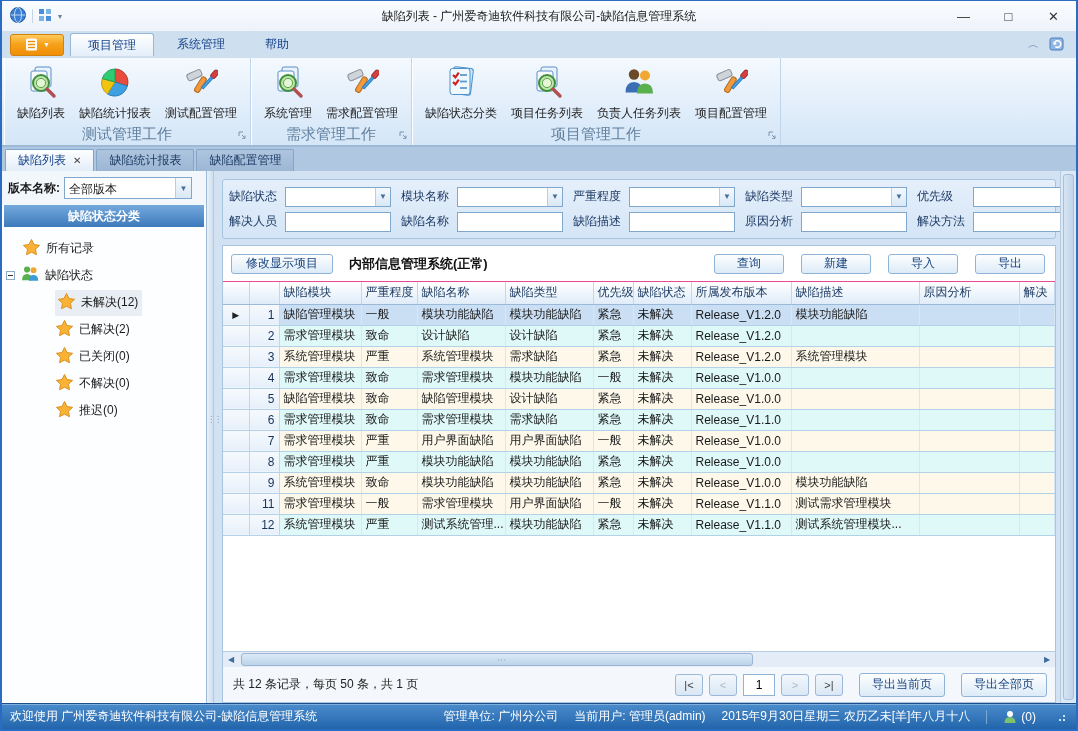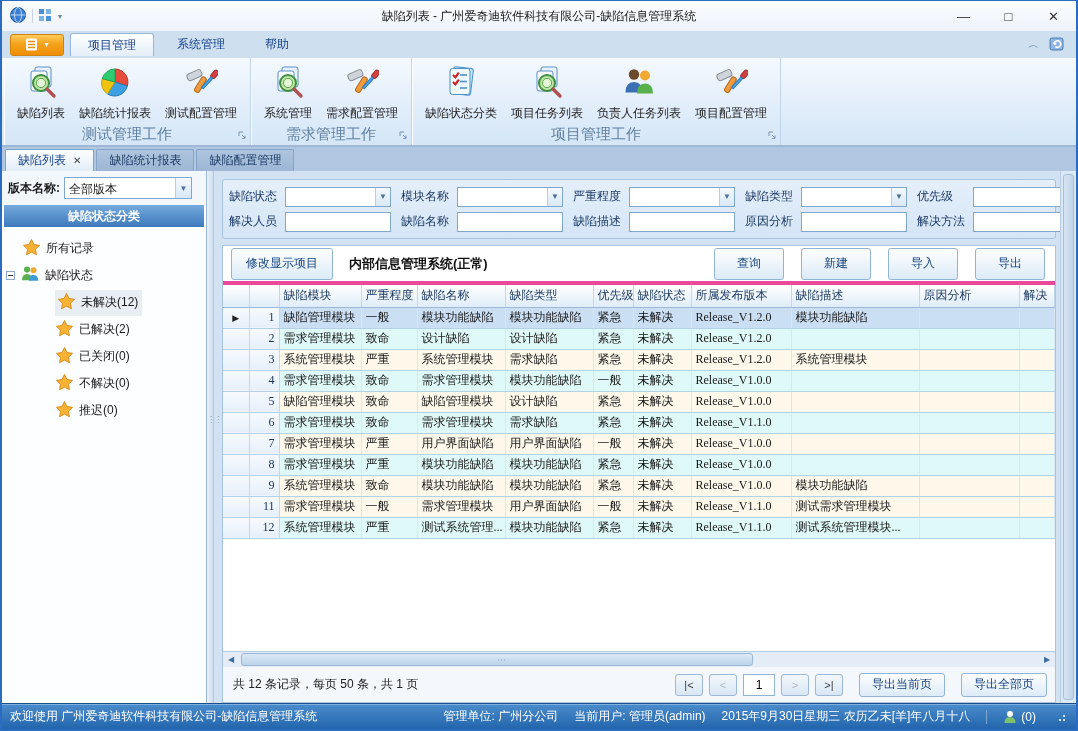--- a/index.html
+++ b/index.html
@@ -75,28 +75,28 @@
   .frow { display:flex; align-items:center; height:25px; }
   .ffield { display:flex; align-items:center; margin-right:10px; }
   .ffield .flabel { width:56px; color:#1f3c66; white-space:nowrap; }
   .fcombo { width:106px; height:20px; }
   .fcombo .arrow { width:15px; }
   .ftext { width:106px; height:20px; border:1px solid #7fa8cc; background:#fff; padding:0 3px; font:inherit; }
   .ffield.wide .fcombo, .ffield.wide .ftext { width:152px; }
 
   .content-box { flex:1; margin:6px 4px 0 2px; background:#fff; border:1px solid #a8c4e0; display:flex; flex-direction:column; overflow:hidden; }
   .toolbar { height:35px; flex:none; display:flex; align-items:center; padding:0 10px 0 8px; background:#fff; }
-  .btn { height:32px; padding:0 12px; border:1px solid #8fb4d8; border-radius:3px; background:linear-gradient(#fefefe,#dcebf8); color:#16427e; display:flex; align-items:center; justify-content:center; white-space:nowrap; }
+  .btn { height:20px; padding:0 12px; border:1px solid #8fb4d8; border-radius:3px; background:linear-gradient(#fefefe,#dcebf8); color:#16427e; display:flex; align-items:center; justify-content:center; white-space:nowrap; }
   .modify-btn { width:102px; }
   .proj-label { font-weight:bold; margin-left:16px; font-size:13px; color:#111; }
   .tb-right { margin-left:auto; display:flex; gap:17px; }
   .tb-right .btn { width:70px; }
 
   
-  .grid-wrap { flex:1; overflow:hidden; border-top:4px solid #ec4899;font-family:Liberation Serif, serif; }
+  .grid-wrap { flex:1; overflow:hidden; border-top:1px solid #ec4899; }
   table.grid { border-collapse:collapse; table-layout:fixed; width:100%; }
   .grid th { height:22px; background:linear-gradient(#ffffff,#dfecf9); border-right:1px solid #c3d7ec; border-bottom:1px solid #9bb9d8;
              color:#1e3c64; font-weight:normal; text-align:left; padding:0 4px; white-space:nowrap; overflow:hidden; }
   .grid td { height:21px; padding:0 4px; border-right:1px solid #d7e7f4; border-bottom:1px solid #b3d2e8; white-space:nowrap; overflow:hidden; }
   .grid td.rowhead { background:linear-gradient(#f6fafd,#e6effa); border-right:1px solid #c3d7ec; text-align:right; color:#16325a; }
   .grid td.selcell { background:linear-gradient(#f6fafd,#e6effa); border-right:1px solid #c3d7ec; text-align:center; color:#222; font-size:9px; }
   tr.row-cream td.datacell { background:#fdf8ea; }
   tr.row-cyan td.datacell { background:#dff8f8; }
   tr.row-sel td.datacell { background:#cbdff4; }
   .grid td.status { background:linear-gradient(90deg,#ffff2e,#fdff8a 55%,#f1f8c2); color:#141414; }

